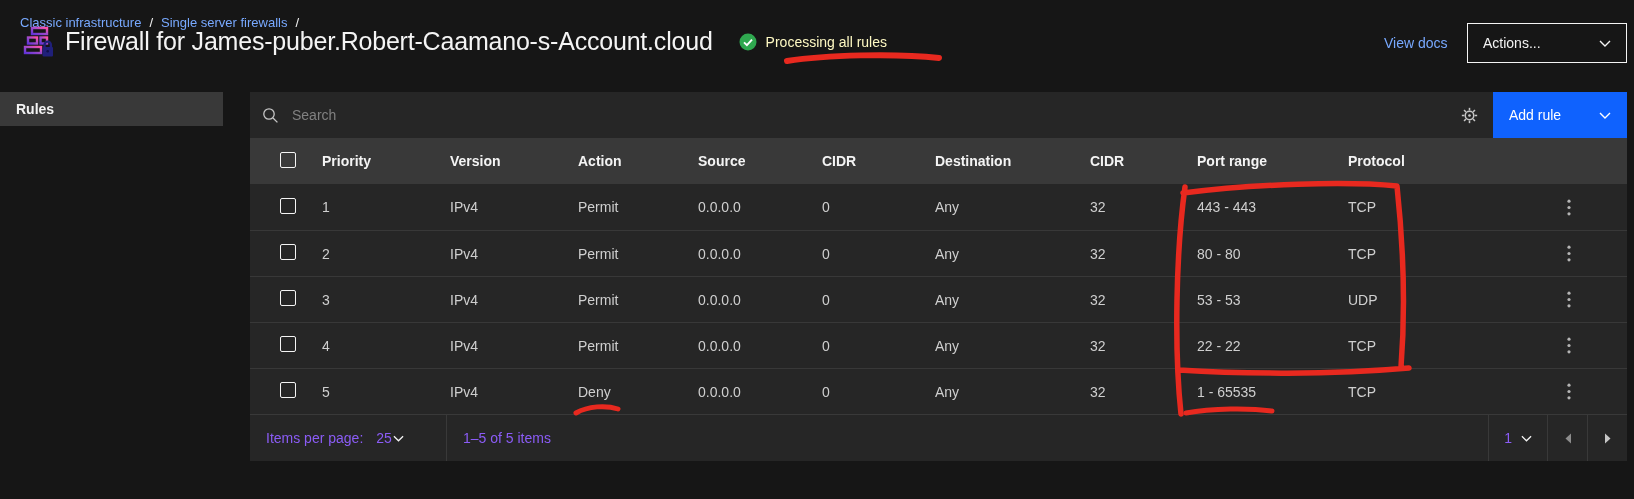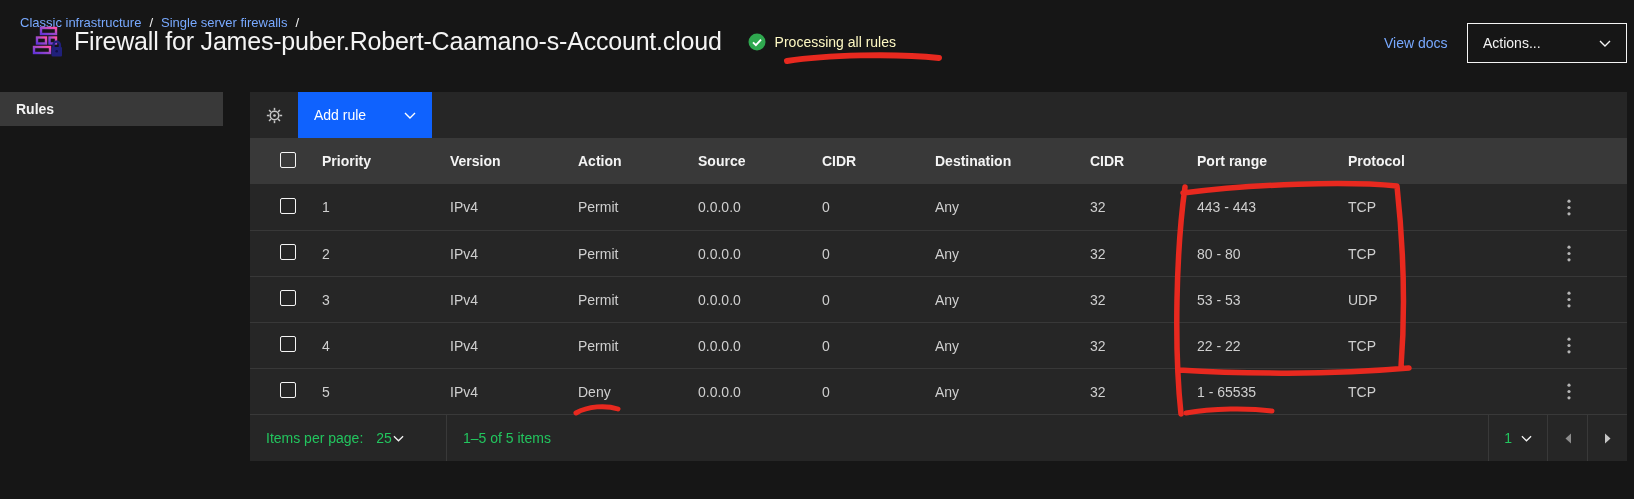--- a/index.html
+++ b/index.html
@@ -5,21 +5,21 @@
   * { margin:0; padding:0; box-sizing:border-box; }
   html,body { background:#161616; }
   body {
     position:relative; width:1634px; height:499px; overflow:hidden;
     font-family:"Liberation Sans","DejaVu Sans",sans-serif; color:#f4f4f4;
   }
   
   .breadcrumb { position:absolute; left:20px; top:7px; font-size:13px; display:flex; gap:8px; align-items:center;margin-top:8px; }
   .breadcrumb a { color:#78a9ff; text-decoration:none; cursor:pointer; }
   .crumb-sep { color:#f4f4f4; }
-  .title-row { position:absolute; left:32px; top:25px; display:flex; align-items:center; }
+  .title-row { position:absolute; left:23px; top:25px; display:flex; align-items:center; }
   .fw-icon { width:32px; height:33px; margin-right:10px; flex:none; }
   .page-title { font-size:25px; font-weight:400; letter-spacing:-0.2px; white-space:nowrap; color:#f4f4f4; }
   .status { display:flex; align-items:center; margin-left:26px; gap:9px; }
   .status-label { font-size:14px; color:#fef9c3; }
   .view-docs { position:absolute; left:1384px; top:35px; font-size:14px; color:#78a9ff; text-decoration:none; cursor:pointer; }
   .actions-btn {
     position:absolute; left:1467px; top:23px; width:160px; height:40px;
     background:transparent; border:1px solid #f4f4f4; color:#f4f4f4; font-size:14px;
     display:flex; align-items:center; justify-content:space-between; padding:0 15px; cursor:pointer;
     font-family:inherit;
@@ -54,21 +54,21 @@
   .trow { background:#262626; font-size:14px; color:#cfcfcf; }
   .trow + .trow { border-top:1px solid #383838; }
   .cell { padding-left:16px; white-space:nowrap; overflow:hidden; }
   .cb-cell { padding-left:30px; }
   .checkbox { display:inline-block; width:16px; height:16px; border:1.6px solid #f4f4f4; border-radius:2px; background:transparent; cursor:pointer; }
   .ovf-cell { display:flex; justify-content:center; }
   .ovf-btn { background:transparent; border:none; cursor:pointer; padding:6px 10px; display:flex; }
   
   .pagination {
     height:47px; background:#262626; border-top:1px solid #393939;
-    display:flex; align-items:stretch; font-size:14px; color:#22c55e;
+    display:flex; align-items:stretch; font-size:14px; color:#8b5cf6;
   }
   .pg-sec { display:flex; align-items:center; }
   .ipp { width:197px; padding-left:16px; gap:13px; border-right:1px solid #393939; cursor:pointer; }
   .pg-range { padding-left:16px; }
   .pg-spacer { flex:1; }
   .pg-pagesel { border-left:1px solid #393939; padding:0 15px; gap:9px; cursor:pointer; }
   .pg-pagetext { padding:0 16px 0 10px; }
   .pg-nav { width:40px; border-left:1px solid #393939; display:flex; align-items:center; justify-content:center; background:transparent; border-top:none; border-right:none; border-bottom:none; cursor:pointer; }
   .sel-val { display:flex; align-items:center; gap:1px; }
   
@@ -122,20 +122,27 @@
 
 <aside class="sidebar">
   <div class="side-item">
     <span>Rules</span>
   </div>
 </aside>
 
 <main class="content">
 
   <div class="toolbar">
+    <div class="search-wrap">
+      <svg width="17" height="17" viewBox="0 0 17 17">
+        <circle cx="7" cy="7" r="5.2" fill="none" stroke="#c6c6c6" stroke-width="1.3"></circle>
+        <line x1="11" y1="11" x2="15.4" y2="15.4" stroke="#c6c6c6" stroke-width="1.3"></line>
+      </svg>
+      <input class="search-input" type="text" placeholder="Search" style="">
+    </div>
     <button class="icon-btn">
       <svg width="17" height="17" viewBox="0 0 20 20">
         <g stroke="#c6c6c6" stroke-width="1.8" fill="none">
           <circle cx="10" cy="10" r="5"></circle>
           <line x1="10" y1="1" x2="10" y2="4"></line>
             <line x1="10" y1="16" x2="10" y2="19"></line>
           <line x1="1" y1="10" x2="4" y2="10"></line>
             <line x1="16" y1="10" x2="19" y2="10"></line>
           <line x1="3.6" y1="3.6" x2="5.8" y2="5.8"></line>
             <line x1="14.2" y1="14.2" x2="16.4" y2="16.4"></line>

